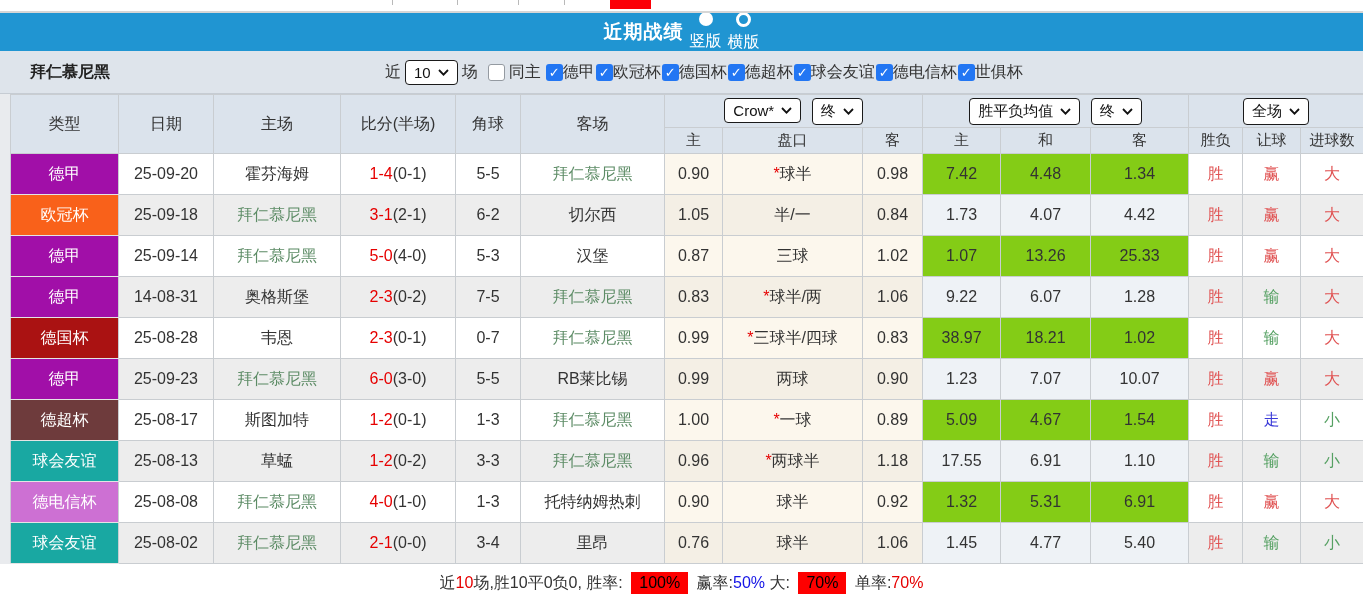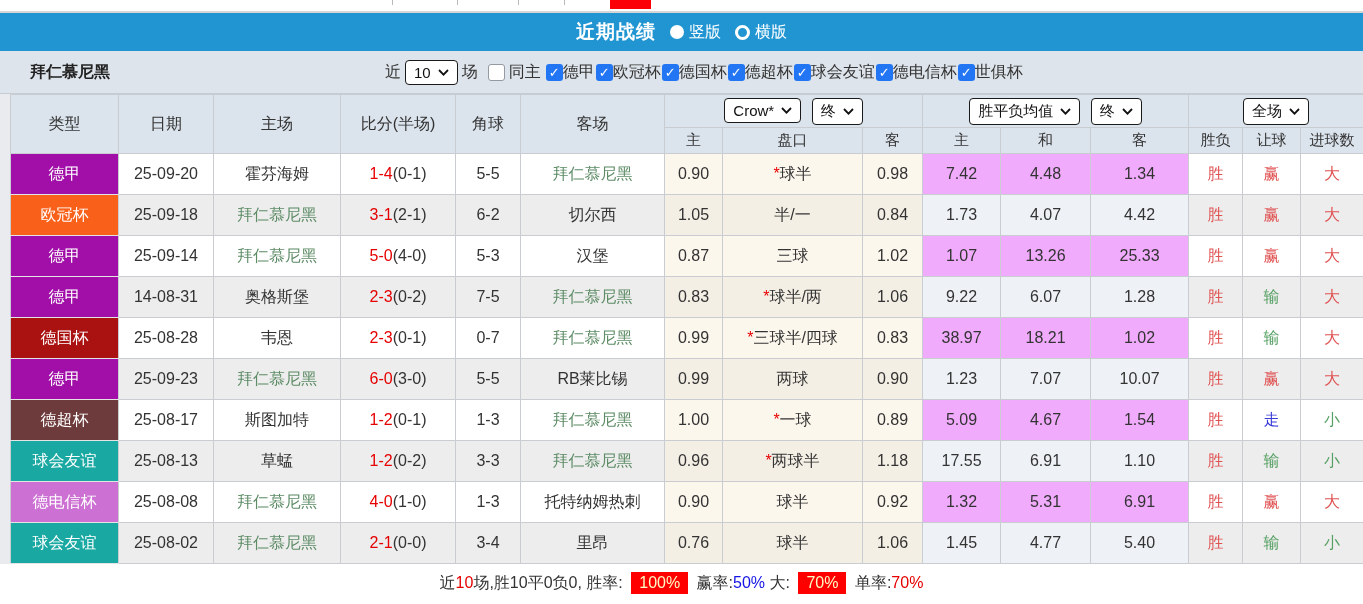--- a/index.html
+++ b/index.html
@@ -6,23 +6,23 @@
   html,body { width:1363px; height:604px; overflow:hidden; }
   body {
     font-family: "Liberation Sans", "DejaVu Sans", sans-serif;
     background: #ffffff; color:#333; font-size:16px;
   }
   
   .topstrip { position:relative; height:13px; background:#fff; border-bottom:2px solid #d6d6d6; }
   .topstrip .tick { position:absolute; top:0; width:1px; height:5px; background:#b9b9b9; }
   .topstrip .redbox { position:absolute; top:0; left:610px; width:41px; height:9px; background:#fb0007; }
   
-  .bluebar { height:38px; background:#2095d2; display:flex; align-items:center; justify-content:center; gap:14px; color:#fff; }
+  .bluebar { height:38px; background:#2095d2; display:flex; align-items:center; justify-content:center; gap:6px; color:#fff; }
   .bluebar .title { font-size:19px; font-weight:bold; letter-spacing:1px; }
-  .radio-opt { display:inline-flex; align-items:center; gap:5px; font-size:16px; cursor:pointer; }
+  .radio-opt { display:inline-flex; align-items:center; gap:5px; font-size:16px; cursor:pointer;flex-direction:column; }
   .radio-dot { width:14px; height:14px; border-radius:50%; background:#fff; display:inline-block; }
   .radio-ring { width:15px; height:15px; border-radius:50%; border:3px solid #fff; background:transparent; display:inline-block; }
   
   .filterbar { position:relative; height:43px; background:#dee4eb; display:flex; align-items:center; border-bottom:1px solid #c6ccd3; }
   .filterbar .team { margin-left:30px; font-weight:bold; font-size:16px; color:#222; }
   .filter-controls { position:absolute; left:385px; display:flex; align-items:center; gap:4px; font-size:16px; }
   .dropdown { display:inline-flex; align-items:center; gap:7px; background:#fff; border:1px solid #1a1a1a; border-radius:4px; padding:3px 8px; font-size:15px; color:#111; cursor:pointer; }
   .cbx { width:17px; height:17px; border-radius:3px; display:inline-flex; align-items:center; justify-content:center; cursor:pointer; flex:none; }
   .cbx.on { background:#2276f3; color:#fff; font-size:13px; font-weight:bold; }
   .cbx.off { background:#fff; border:1px solid #949aa1; }
@@ -32,35 +32,35 @@
   table { border-collapse:collapse; table-layout:fixed; width:1353px; margin-left:10px; background:#fff; }
   th, td { border:1px solid #c9cdd1; text-align:center; vertical-align:middle; font-weight:normal; overflow:hidden; white-space:nowrap; }
   thead th { background:#dbe3ec; color:#333; font-size:16px; }
   thead tr.r1 th { height:33px; }
   thead tr.r2 th { height:26px; font-size:15px; }
   thead .grp { border-bottom:none; }
   tbody td { height:41px; font-size:16px; background:#fff; }
   tbody tr:nth-child(even) td { background:#ededed; }
   tbody td.cream { background:#fcf7ed; }
   tbody tr:nth-child(even) td.cream { background:#f4efe5; }
-  tbody td.lblue { background:#f0abfc; }
+  tbody td.lblue { background:#84cc16; }
   tbody tr:nth-child(even) td.lblue { background:#eef2f6; }
   tbody td.league { color:#fff; border-bottom-color:#e4e4e4; }
   .score-red { color:#e60000; }
   .team-hl { color:#5d8c66; }
   .c-red { color:#e05353; }
   .c-green { color:#55a062; }
   .c-blue { color:#3a3ad8; }
   .star { color:#e60000; }
   
   .footer { height:38px; background:#fff; display:flex; align-items:center; justify-content:center; font-size:16px; }
   .footer .seg-dark { color:#333; white-space:pre; }
   .footer .seg-red { color:#e60000; white-space:pre; }
   .footer .seg-blue { color:#1414e6; white-space:pre; }
-  .footer .seg-badge { background:#fe0000; color:#fef9c3; padding:2px 8px; margin:0 4px; white-space:pre; }
+  .footer .seg-badge { background:#fe0000; color:#000000; padding:2px 8px; margin:0 4px; white-space:pre; }
   .chev { flex:none; }
 </style>
 </head>
 <body>
 
 <div class="topstrip">
   <div class="tick" style="left:392px"></div>
   <div class="tick" style="left:457px"></div>
   <div class="tick" style="left:518px"></div>
   <div class="tick" style="left:564px"></div>

